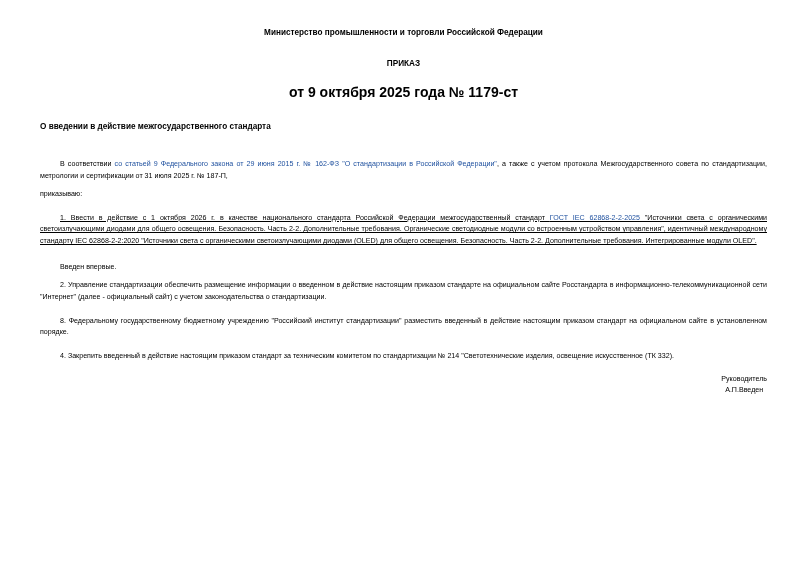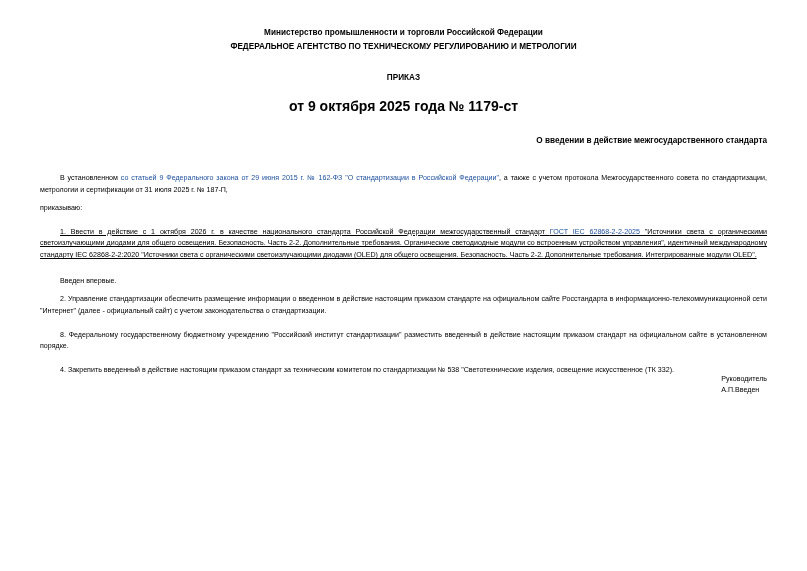--- a/index.html
+++ b/index.html
@@ -35,21 +35,21 @@
     font-size: 8.2px;
     margin-top: 20px;
   }
   .order-date {
     text-align: center;
     font-weight: bold;
     font-size: 14px;
     margin-top: 16px;
   }
   .subject {
-    text-align: right;
+    text-align: left;
     font-weight: bold;
     font-size: 8.2px;
     margin-top: 22px;
   }
   .p {
     font-size: 7.1px;
     line-height: 11.6px;
     text-align: justify;
   }
   .p-intro { margin-top: 28px; }
@@ -62,51 +62,50 @@
   .indent { text-indent: 20px; }
   a.lnk {
     color: #1d4f9e;
     text-decoration: none;
     margin-top: 18px;
   }
   .sign {
     position: absolute;
     right: 40px;
     top: 374px;
-    text-align: left;
+    text-align: center;
     font-size: 7.1px;
     line-height: 11.4px;
   }
 </style>
 </head>
 <body>
 
 <div class="page">
 
   <div class="hdr hdr-line1">Министерство промышленности и торговли Российской Федерации</div>
-  <div class="hdr hdr-line2">ФЕДЕРАЛЬНОЕ АГЕНТСТВО ПО ТЕХНИЧЕСКОМУ РЕГУЛИРОВАНИЮ И МЕТРОЛОГИИ</div>
 
   <div class="order-word">ПРИКАЗ</div>
 
   <div class="order-date">от 9 октября 2025 года № 1179-ст</div>
 
   <div class="subject">О введении в действие межгосударственного стандарта</div>
 
-  <p class="p p-intro indent"><span>В установленном </span><a class="lnk" href="#">со статьей 9 Федерального закона от 29 июня 2015 г. № 162-ФЗ "О стандартизации в Российской Федерации"</a><span>, а также с учетом протокола Межгосударственного совета по стандартизации, метрологии и сертификации от 31 июля 2025 г. № 187-П,</span></p>
+  <p class="p p-intro indent"><span>В соответствии </span><a class="lnk" href="#">со статьей 9 Федерального закона от 29 июня 2015 г. № 162-ФЗ "О стандартизации в Российской Федерации"</a><span>, а также с учетом протокола Межгосударственного совета по стандартизации, метрологии и сертификации от 31 июля 2025 г. № 187-П,</span></p>
 
   <p class="p p-orders">приказываю:</p>
 
   <p class="p p-1 indent"><span>1. Ввести в действие с 1 октября 2026 г. в качестве национального стандарта Российской Федерации межгосударственный стандарт </span><a class="lnk" href="#">ГОСТ IEC 62868-2-2-2025</a><span> "Источники света с органическими светоизлучающими диодами для общего освещения. Безопасность. Часть 2-2. Дополнительные требования. Органические светодиодные модули со встроенным устройством управления", идентичный международному стандарту IEC 62868-2-2:2020 "Источники света с органическими светоизлучающими диодами (OLED) для общего освещения. Безопасность. Часть 2-2. Дополнительные требования. Интегрированные модули OLED".</span></p>
 
   <p class="p p-first indent">Введен впервые.</p>
 
   <p class="p p-2 indent">2. Управление стандартизации обеспечить размещение информации о введенном в действие настоящим приказом стандарте на официальном сайте Росстандарта в информационно-телекоммуникационной сети "Интернет" (далее - официальный сайт) с учетом законодательства о стандартизации.</p>
 
   <p class="p p-3 indent">8. Федеральному государственному бюджетному учреждению "Российский институт стандартизации" разместить введенный в действие настоящим приказом стандарт на официальном сайте в установленном порядке.</p>
 
-  <p class="p p-4 indent">4. Закрепить введенный в действие настоящим приказом стандарт за техническим комитетом по стандартизации № 538 "Светотехнические изделия, освещение искусственное (ТК 332).</p>
+  <p class="p p-4 indent">4. Закрепить введенный в действие настоящим приказом стандарт за техническим комитетом по стандартизации № 214 "Светотехнические изделия, освещение искусственное (ТК 332).</p>
 
   <div class="sign">
     <div>Руководитель</div>
     <div>А.П.Введен</div>
   </div>
 
 </div>
 
 </body></html>

